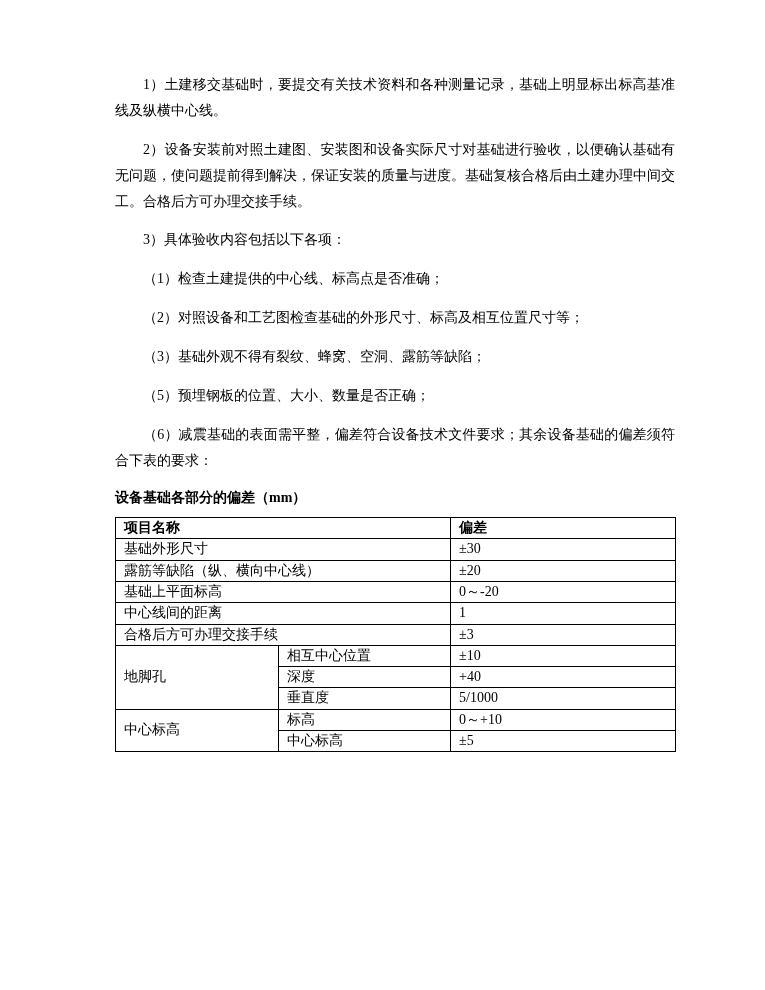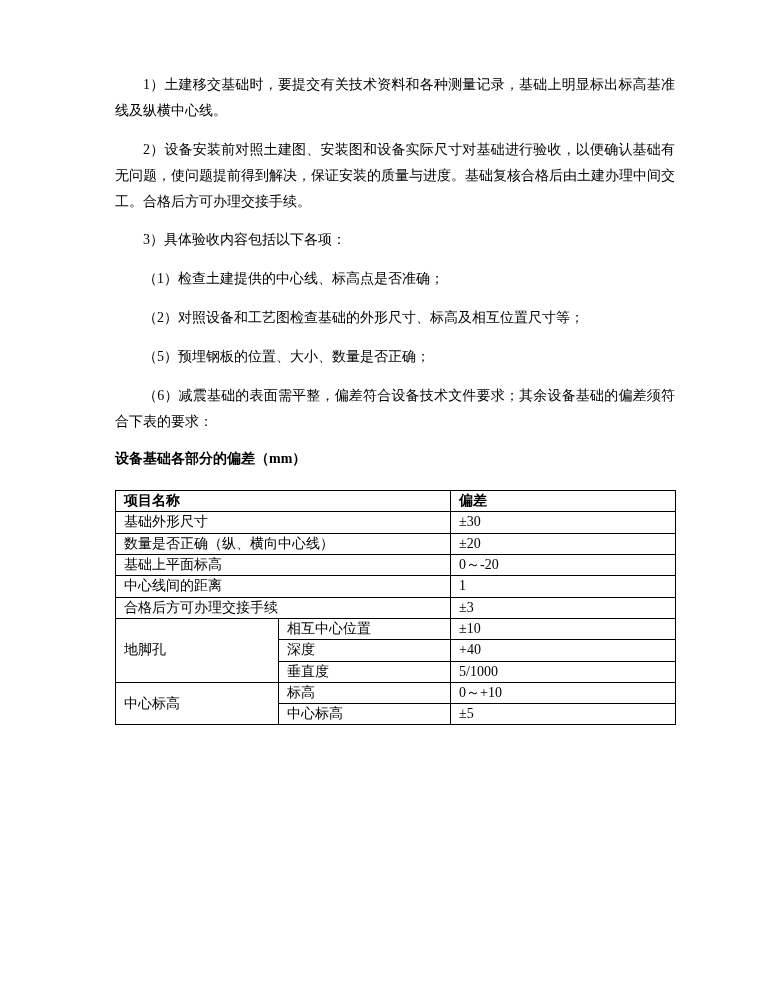--- a/index.html
+++ b/index.html
@@ -15,21 +15,21 @@
     font-size:14px;
     border-radius:8px;
   }
   .para{
     margin:0 0 13px 0;
     line-height:1.85;
     text-indent:2em;
     text-align:justify;
   }
   .table-title{
-    margin:10px 0 20px 0;
+    margin:10px 0 8px 0;
     font-weight:bold;
     font-size:14px;
     line-height:1.6;
   }
   table.dev-table{
     border-collapse:collapse;
     width:100%;
     table-layout:fixed;
   }
   table.dev-table td{
@@ -48,20 +48,21 @@
 </head>
 <body>
 
 <div class="page">
 
   <p class="para">1）土建移交基础时，要提交有关技术资料和各种测量记录，基础上明显标出标高基准线及纵横中心线。</p>
   <p class="para">2）设备安装前对照土建图、安装图和设备实际尺寸对基础进行验收，以便确认基础有无问题，使问题提前得到解决，保证安装的质量与进度。基础复核合格后由土建办理中间交工。合格后方可办理交接手续。</p>
   <p class="para">3）具体验收内容包括以下各项：</p>
   <p class="para">（1）检查土建提供的中心线、标高点是否准确；</p>
   <p class="para">（2）对照设备和工艺图检查基础的外形尺寸、标高及相互位置尺寸等；</p>
+  <p class="para">（3）基础外观不得有裂纹、蜂窝、空洞、露筋等缺陷；</p>
   <p class="para">（5）预埋钢板的位置、大小、数量是否正确；</p>
   <p class="para">（6）减震基础的表面需平整，偏差符合设备技术文件要求；其余设备基础的偏差须符合下表的要求：</p>
 
   <p class="table-title">设备基础各部分的偏差（mm）</p>
 
   <table class="dev-table">
     <colgroup>
         <col class="c1">
         <col class="c2">
         <col class="c3">
@@ -70,21 +71,21 @@
       <tr>
         <td colspan="2" class="hdr">项目名称</td>
         <td class="hdr">偏差</td>
       </tr>
 
       <tr>
         <td colspan="2">基础外形尺寸</td>
         <td>±30</td>
       </tr>
       <tr>
-        <td colspan="2">数量是否正确（纵、横向中心线）</td>
+        <td colspan="2">露筋等缺陷（纵、横向中心线）</td>
         <td>±20</td>
       </tr>
       <tr>
         <td colspan="2">基础上平面标高</td>
         <td>0～-20</td>
       </tr>
       <tr>
         <td colspan="2">中心线间的距离</td>
         <td>1</td>
       </tr>

